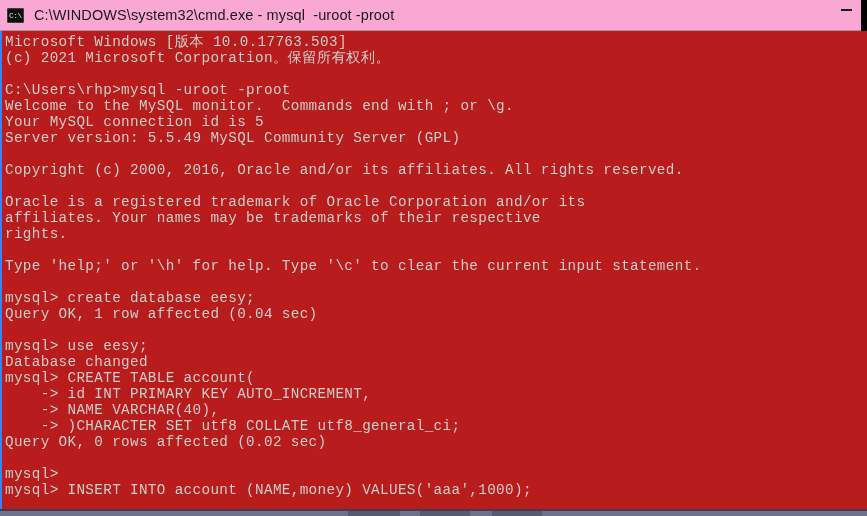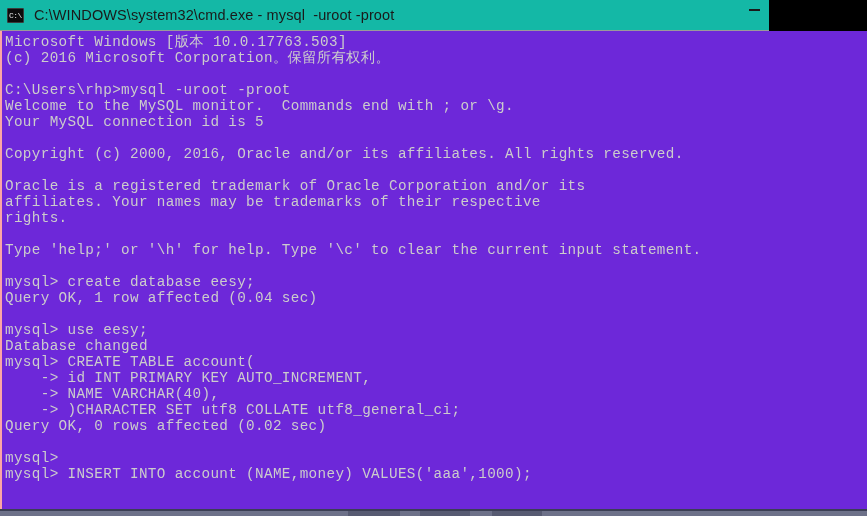--- a/index.html
+++ b/index.html
@@ -20,23 +20,23 @@
     height: 516px;
     background: #000000;
     overflow: hidden;
   }
 
   
   .titlebar {
     position: absolute;
     left: 0;
     top: 0;
-    width: 769px;
+    width: 861px;
     height: 31px;
-    background: #14b8a6;
+    background: #f9a8d4;
     border-bottom: 1px solid #9a9a9a;
     box-sizing: border-box;
     display: flex;
     align-items: center;
     padding-left: 7px;
     justify-content: flex-end;
   }
   .app-icon {
     width: 17px;
     height: 15px;
@@ -88,23 +88,23 @@
     margin-top: -6px;
   }
 
   
   .console {
     position: absolute;
     left: 0;
     top: 31px;
     width: 867px;
     height: 478px;
-    background: #6d28d9;
-    overflow: hidden;
-    border-left: 2px solid #fca5a5;
+    background: #b91c1c;
+    overflow: hidden;
+    border-left: 2px solid #3b82f6;
     box-sizing: border-box;
   }
   .console-inner {
     position: absolute;
     left: 0px;
     top: 3px;
     width: 862px;
   }
   .line {
     font-family: "Liberation Mono", "DejaVu Sans Mono", monospace;
@@ -156,25 +156,26 @@
     <span class="win-buttons">
       <span class="win-btn">
         <span class="minimize-glyph"></span>
       </span>
     </span>
   </div>
 
   <div class="console">
     <div class="console-inner">
       <div class="line">Microsoft Windows [版本 10.0.17763.503]</div>
-      <div class="line">(c) 2016 Microsoft Corporation。保留所有权利。</div>
+      <div class="line">(c) 2021 Microsoft Corporation。保留所有权利。</div>
       <div class="line blank"></div>
       <div class="line">C:\Users\rhp&gt;mysql -uroot -proot</div>
       <div class="line">Welcome to the MySQL monitor.  Commands end with ; or \g.</div>
       <div class="line">Your MySQL connection id is 5</div>
+      <div class="line">Server version: 5.5.49 MySQL Community Server (GPL)</div>
       <div class="line blank"></div>
       <div class="line">Copyright (c) 2000, 2016, Oracle and/or its affiliates. All rights reserved.</div>
       <div class="line blank"></div>
       <div class="line">Oracle is a registered trademark of Oracle Corporation and/or its</div>
       <div class="line">affiliates. Your names may be trademarks of their respective</div>
       <div class="line">rights.</div>
       <div class="line blank"></div>
       <div class="line">Type 'help;' or '\h' for help. Type '\c' to clear the current input statement.</div>
       <div class="line blank"></div>
       <div class="line">mysql&gt; create database eesy;</div>

